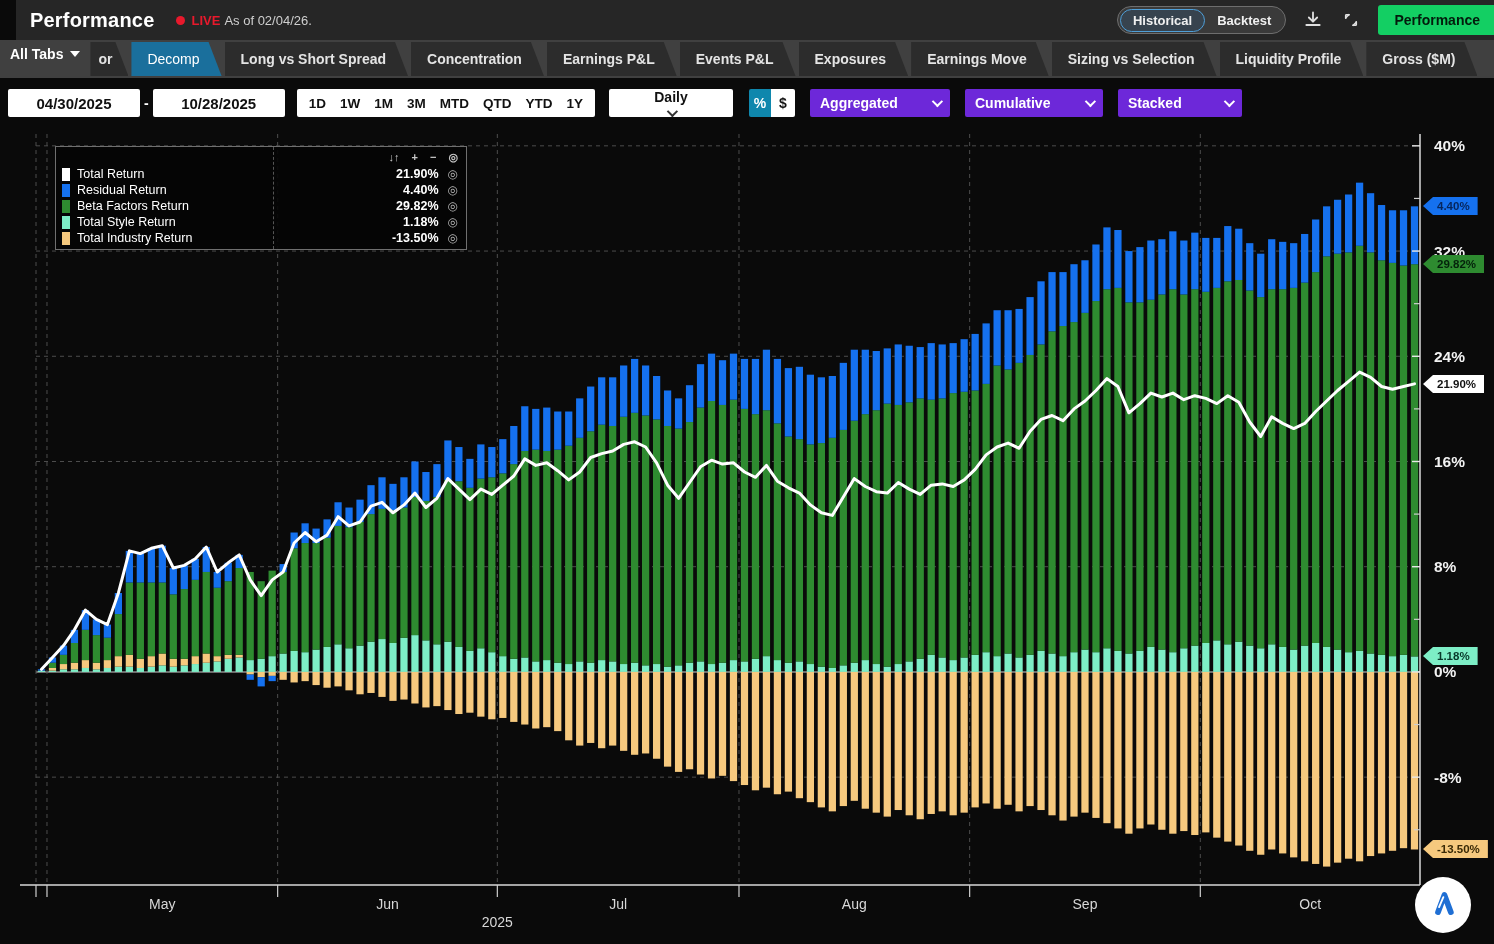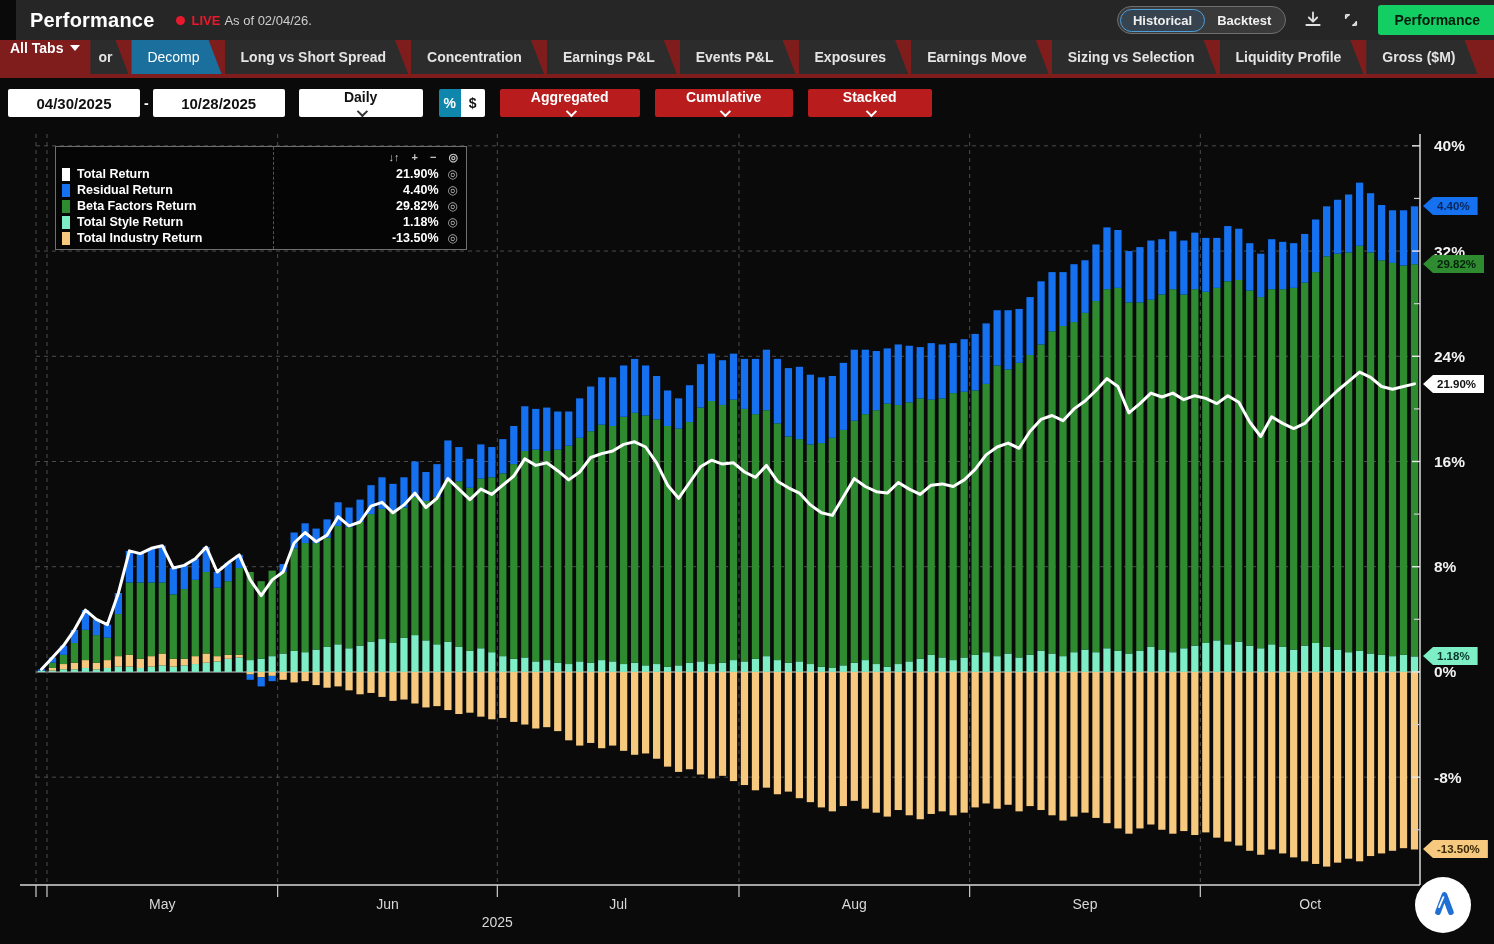--- a/index.html
+++ b/index.html
@@ -18,22 +18,22 @@
   .header-right { margin-left:auto; display:flex; align-items:center; gap:16px; margin-right:14px;justify-content:center; }
   .toggle { display:flex; align-items:center; background:#3a3a3a; border:1px solid #6e6e6e;
     border-radius:15px; padding:2px; height:28px; }
   .toggle-opt { font-size:13px; font-weight:bold; color:#f0f0f0; padding:3px 12px; border-radius:12px; cursor:pointer; }
   .toggle-opt.sel { background:#37434e; border:1.5px solid #4f9fd8; }
   .hicon { width:22px; height:22px; display:flex; align-items:center; justify-content:center; cursor:pointer; }
   .perf-btn { background:#13cf63; color:#031b0c; font-size:14px; font-weight:bold;
     padding:7px 16px; border-radius:3px; border:none; cursor:pointer; }
 
   
-  .tabbar { position:absolute; left:0; top:40px; width:1494px; height:38px; background:#7f1d1d;
-    display:flex; align-items:flex-start; z-index:6; }
+  .tabbar { position:absolute; left:0; top:40px; width:1494px; height:38px; background:#404040;
+    display:flex; align-items:center; z-index:6; }
   .alltabs { color:#fff; font-size:14px; font-weight:bold; display:flex; align-items:center; gap:7px;
     padding:0 10px 10px 10px; cursor:pointer; }
   .caret-down { width:0; height:0; border-left:5px solid transparent; border-right:5px solid transparent;
     border-top:6px solid #fff; }
   .tab { height:34px; background:#2c2c2c; color:#e4e4e4; font-size:14px; font-weight:600;
     display:flex; align-items:center; padding:0 22px 0 16px; margin-right:3px; cursor:pointer;
     clip-path:polygon(0 0, calc(100% - 13px) 0, 100% 100%, 0 100%); white-space:nowrap; }
   .tab.partial { padding:0 16px 0 8px; }
   .tab.active { background:#1a6f9c; color:#fff; font-weight:normal; }
 
@@ -50,33 +50,33 @@
     display:flex; align-items:center; justify-content:space-between; padding:0 10px; cursor:pointer; }
   .select.daily { width:124px; margin-left:14px;flex-direction:column; }
   .chev { width:8px; height:8px; border-right:2px solid #333; border-bottom:2px solid #333;
     transform:rotate(45deg) translateY(-2px); }
   .chev.light { border-color:#fff; }
   .pctdlr { display:flex; margin-left:16px; border-radius:2px; overflow:hidden; }
   .pbtn { width:22px; height:28px; font-size:14px; font-weight:bold; display:flex; align-items:center;
     justify-content:center; cursor:pointer; }
   .pbtn.pct { background:#0f87ad; color:#fff; }
   .pbtn.dlr { background:#fff; color:#111; width:24px; }
-  .select.teal { background:#b91c1c; color:#fff; margin-left:15px;flex-direction:column; }
+  .select.teal { background:#6d28d9; color:#fff; margin-left:15px; }
   .sel-agg { width:140px; } .sel-cum { width:138px; } .sel-stk { width:124px; }
 
   
   .legend { position:absolute; left:55px; top:146px; width:412px; background:rgba(5,5,5,.92);
     border:1px solid #6f6f6f; z-index:5; padding:2px 0 3px 0; }
   .legend-divider { position:absolute; left:217px; top:0; bottom:0; border-left:1px dashed #555; }
   .legend-head { display:flex; justify-content:flex-end; align-items:center; gap:12px;
     padding:1px 8px 1px 0; height:17px; }
   .lh-icon { color:#c8c8c8; font-size:11px; font-weight:bold; cursor:pointer; line-height:1; }
   .legend-row { display:flex; align-items:center; height:16px; padding:0 8px 0 6px; }
   .sw { width:8px; height:13px; margin-right:7px; flex:0 0 auto; }
-  .lname { color:#fff; font-size:12.5px; font-weight:700; white-space:nowrap; }
+  .lname { color:#fff; font-size:12.5px; font-weight:400; white-space:nowrap; }
   .lval { margin-left:auto; color:#fff; font-size:12.5px; font-weight:bold; }
   .leye { color:#bdbdbd; font-size:12px; margin-left:9px; cursor:pointer; }
 
   
   .tag { position:absolute; left:1423px; height:18px; line-height:18px; font-size:11.5px; font-weight:bold;
     padding:0 8px 0 14px; clip-path:polygon(0 50%, 10px 0, 100% 0, 100% 100%, 10px 100%);
     z-index:5; white-space:nowrap; }
 
   
   .logo { position:absolute; left:1415px; top:877px; width:56px; height:56px; border-radius:50%;
@@ -692,20 +692,30 @@
       <div class="tab">Sizing vs Selection</div>
       <div class="tab">Liquidity Profile</div>
       <div class="tab">Gross ($M)</div>
     </div>
 </div>
 
 <div class="controls">
   <input class="datebox" value="04/30/2025" style="">
   <span class="datesep">-</span>
   <input class="datebox" style="margin-left: 0px;" value="10/28/2025">
+  <div class="periodbox" id="periods">
+      <span class="period">1D</span>
+      <span class="period">1W</span>
+      <span class="period">1M</span>
+      <span class="period">3M</span>
+      <span class="period">MTD</span>
+      <span class="period">QTD</span>
+      <span class="period">YTD</span>
+      <span class="period">1Y</span>
+    </div>
   <div class="select daily">
     <span>Daily</span>
     <span class="chev"></span>
   </div>
   <div class="pctdlr">
     <span class="pbtn pct">%</span>
     <span class="pbtn dlr">$</span>
   </div>
   <div class="select teal sel-agg">
     <span>Aggregated</span>

